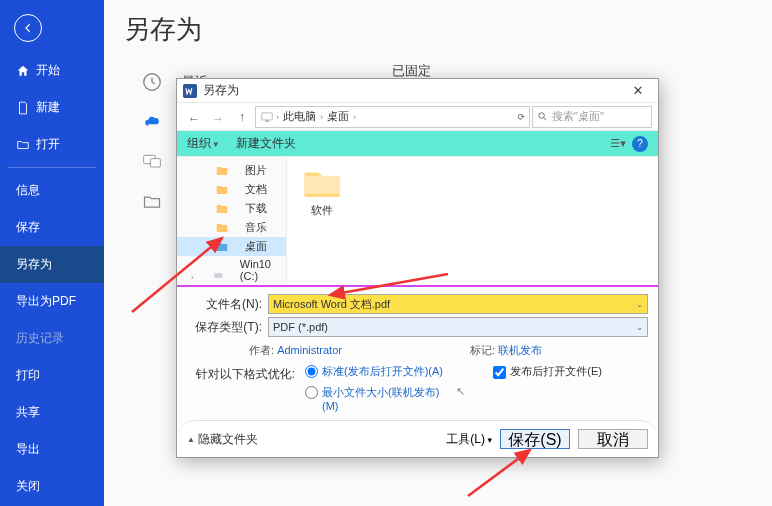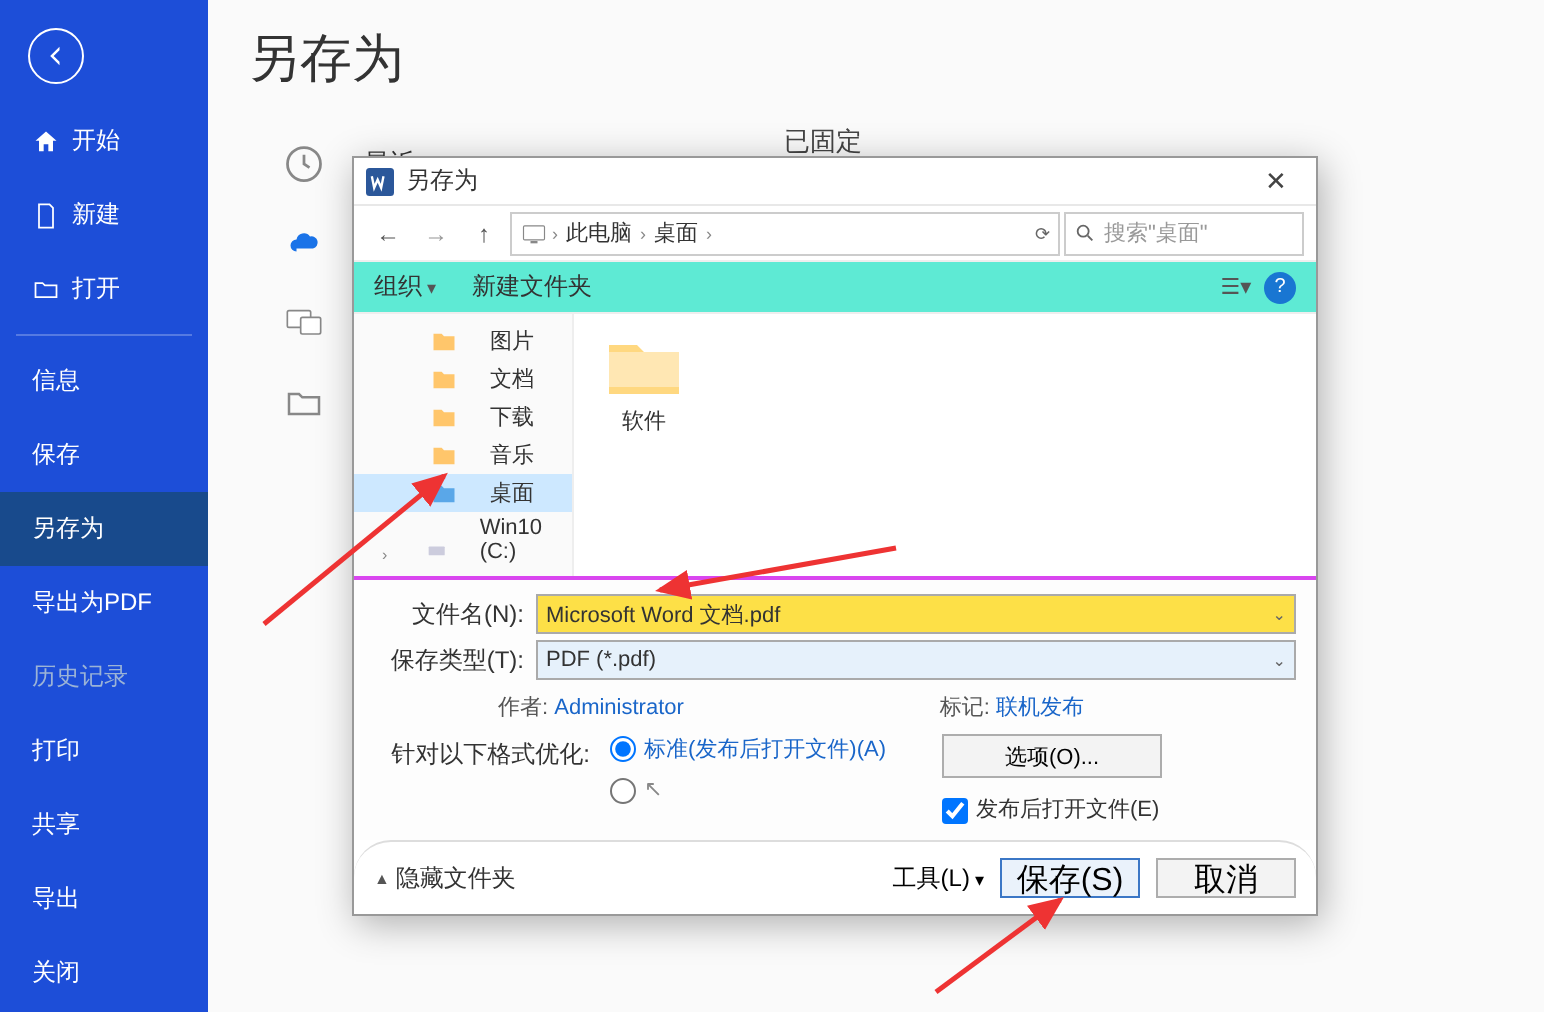--- a/index.html
+++ b/index.html
@@ -320,25 +320,25 @@
     </div>
     <div class="opt-block">
       <span class="olbl">针对以下格式优化:</span>
       <div class="radio-col">
         <label>
             <input type="radio" checked="" style="">
             <span style="max-width:130px;display:inline-block">标准(发布后打开文件)(A)</span>
           </label>
         <label>
             <input type="radio" style="">
+            <span style="max-width:130px;display:inline-block">最小文件大小(联机发布)(M)</span> 
             <span style="color:#888">↖</span>
           </label>
       </div>
       <div class="right-col">
-        <button class="optbtn">选项(O)...</button>
         <label class="chk">
             <input type="checkbox" checked="" style="">
             <span>发布后打开文件(E)</span>
           </label>
       </div>
     </div>
   </div>
 
   <div class="footer">
     <span class="hide">隐藏文件夹</span>

